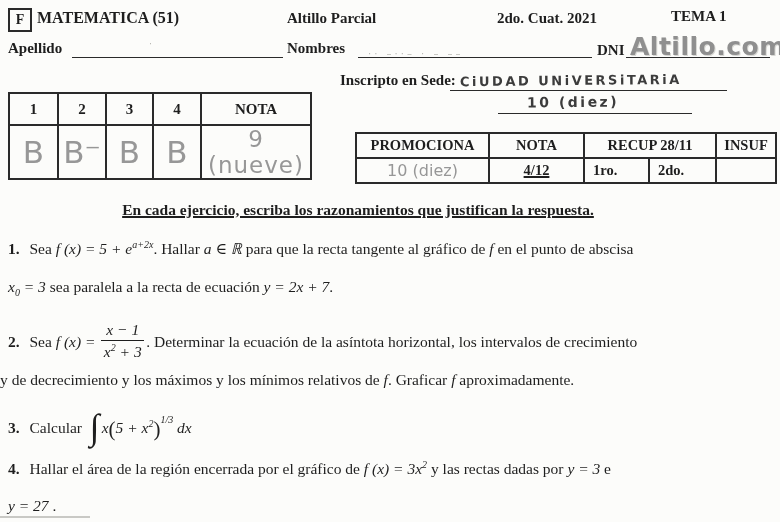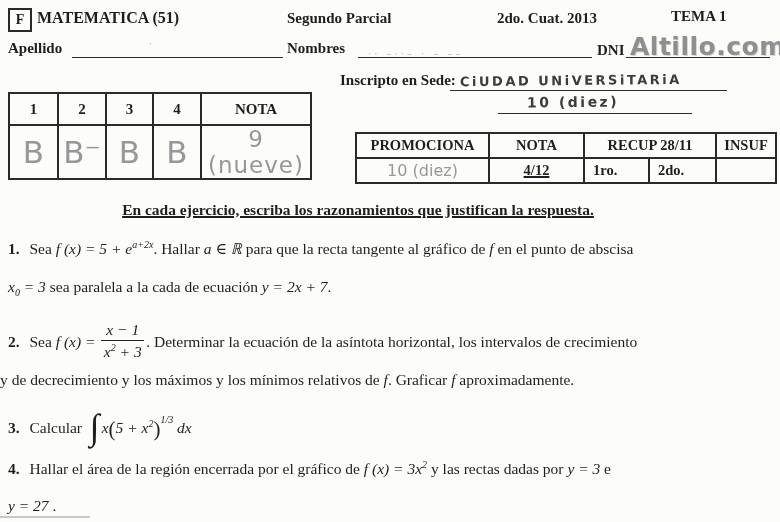--- a/index.html
+++ b/index.html
@@ -62,22 +62,22 @@
 </style>
 </head>
 <body>
 
 <div class="page">
 
   <div class="fbox">
     <span>F</span>
   </div>
   <div class="abs hdr" style="left:37px;top:9px;">MATEMATICA (51)</div>
-  <div class="abs hdr2" style="left:287px;top:10px;">Segundo Parcial</div>
-  <div class="abs hdr2" style="left:497px;top:10px;">2do. Cuat. 2013</div>
+  <div class="abs hdr2" style="left:287px;top:10px;">Altillo Parcial</div>
+  <div class="abs hdr2" style="left:497px;top:10px;">2do. Cuat. 2021</div>
   <div class="abs hdr2" style="left:671px;top:8px;">TEMA 1</div>
 
   <div class="abs hdr2" style="left:8px;top:40px;">Apellido</div>
   <div class="thinline" style="left:72px;top:57px;width:211px;"></div>
   <div class="abs smudge" style="left:148px;top:42px;">˙</div>
   <div class="abs hdr2" style="left:287px;top:40px;">Nombres</div>
   <div class="thinline" style="left:358px;top:57px;width:234px;"></div>
   <div class="abs smudge" style="left:368px;top:48px;">·· –··– ·  – ––</div>
   <div class="abs hdr2" style="left:597px;top:42px;">DNI</div>
   <div class="thinline" style="left:626px;top:57px;width:144px;"></div>
@@ -147,21 +147,21 @@
     <span>Sea</span>
     <span class="m"><span>f (x) = 5 + e</span><sup>a+2x</sup></span><span>. Hallar</span>
     <span class="m">a ∈ ℝ</span>
     <span>para que la recta tangente al gráfico de</span>
     <span class="m">f</span>
     <span>en el punto de abscisa</span>
   </div>
   <div class="exline" style="left:8px;top:278px;">
     <span class="m"><span>x</span><sub>0</sub></span>
     <span class="m">= 3</span>
-    <span>sea paralela a la cada de ecuación</span>
+    <span>sea paralela a la recta de ecuación</span>
     <span class="m">y = 2x + 7</span><span>.</span>
   </div>
 
   <div class="exline" style="left:8px;top:315px;">
     <span class="exnum">2.</span>
     <span>Sea</span>
     <span class="m">f (x) =</span>
     <span class="frac"><span class="top">x − 1</span><span class="bot"><span>x</span><sup>2</sup> <span>+ 3</span></span></span><span>. Determinar la ecuación de la asíntota horizontal, los intervalos de crecimiento</span>
   </div>
   <div class="exline" style="left:0;top:371px;">

